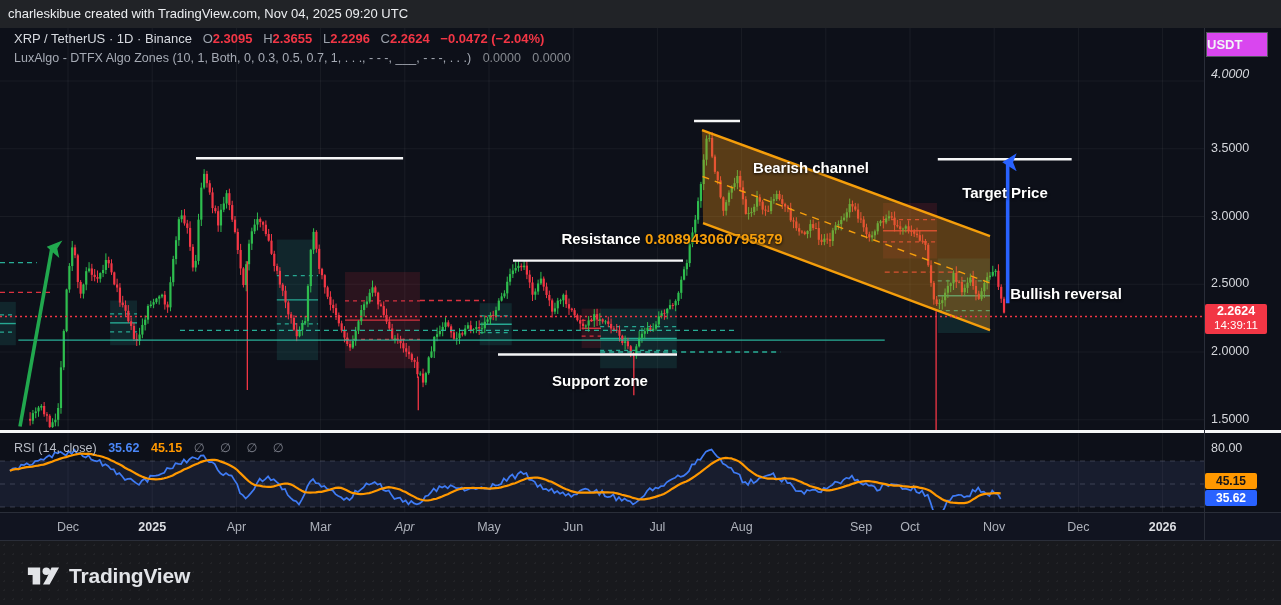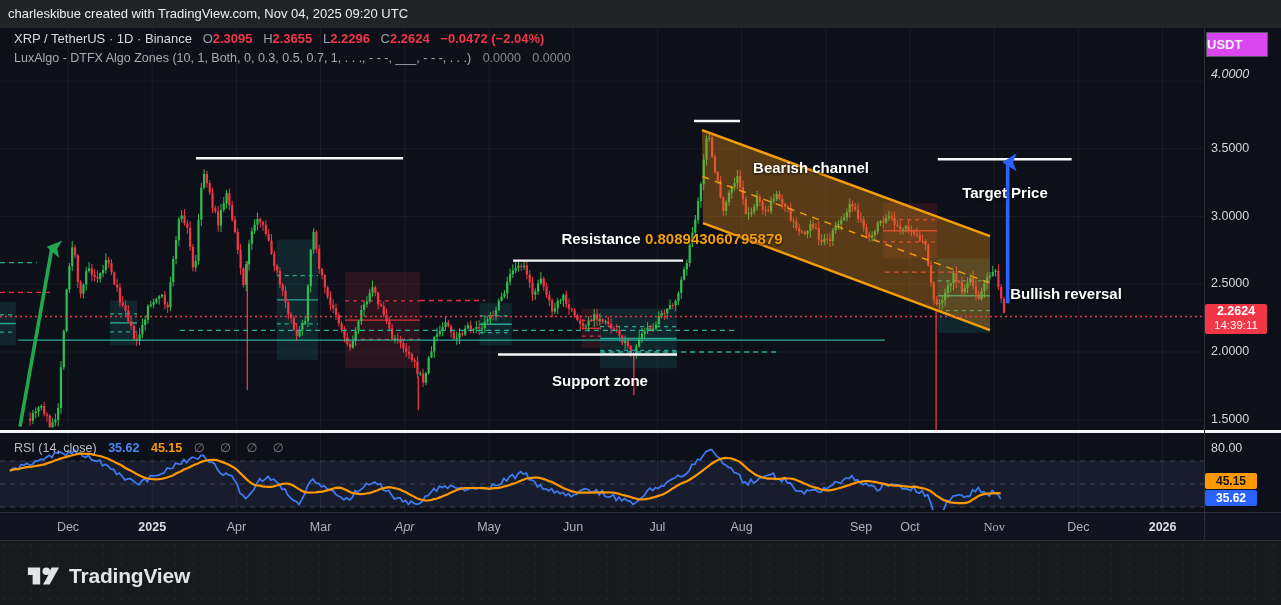--- a/index.html
+++ b/index.html
@@ -952,16 +952,16 @@
     <div class="time-label major" style="left: 152.2px;">2025</div>
     <div class="time-label" style="left: 236.4px;">Apr</div>
     <div class="time-label" style="left: 320.6px;">Mar</div>
     <div class="time-label" style="left: 404.8px; font-style: italic;">Apr</div>
     <div class="time-label" style="left: 489px;">May</div>
     <div class="time-label" style="left: 573.2px;">Jun</div>
     <div class="time-label" style="left: 657.4px;">Jul</div>
     <div class="time-label" style="left: 741.6px;">Aug</div>
     <div class="time-label" style="left: 861px; text-align: right;">Sep</div>
     <div class="time-label" style="left: 910px;">Oct</div>
-    <div class="time-label" style="left: 994.2px; font-family: Liberation Serif, serif;">Nov</div>
+    <div class="time-label" style="left: 994.2px;">Nov</div>
     <div class="time-label" style="left: 1078.4px;">Dec</div>
     <div class="time-label major" style="left: 1162.6px;">2026</div>
   </div>
 
 </body></html>

